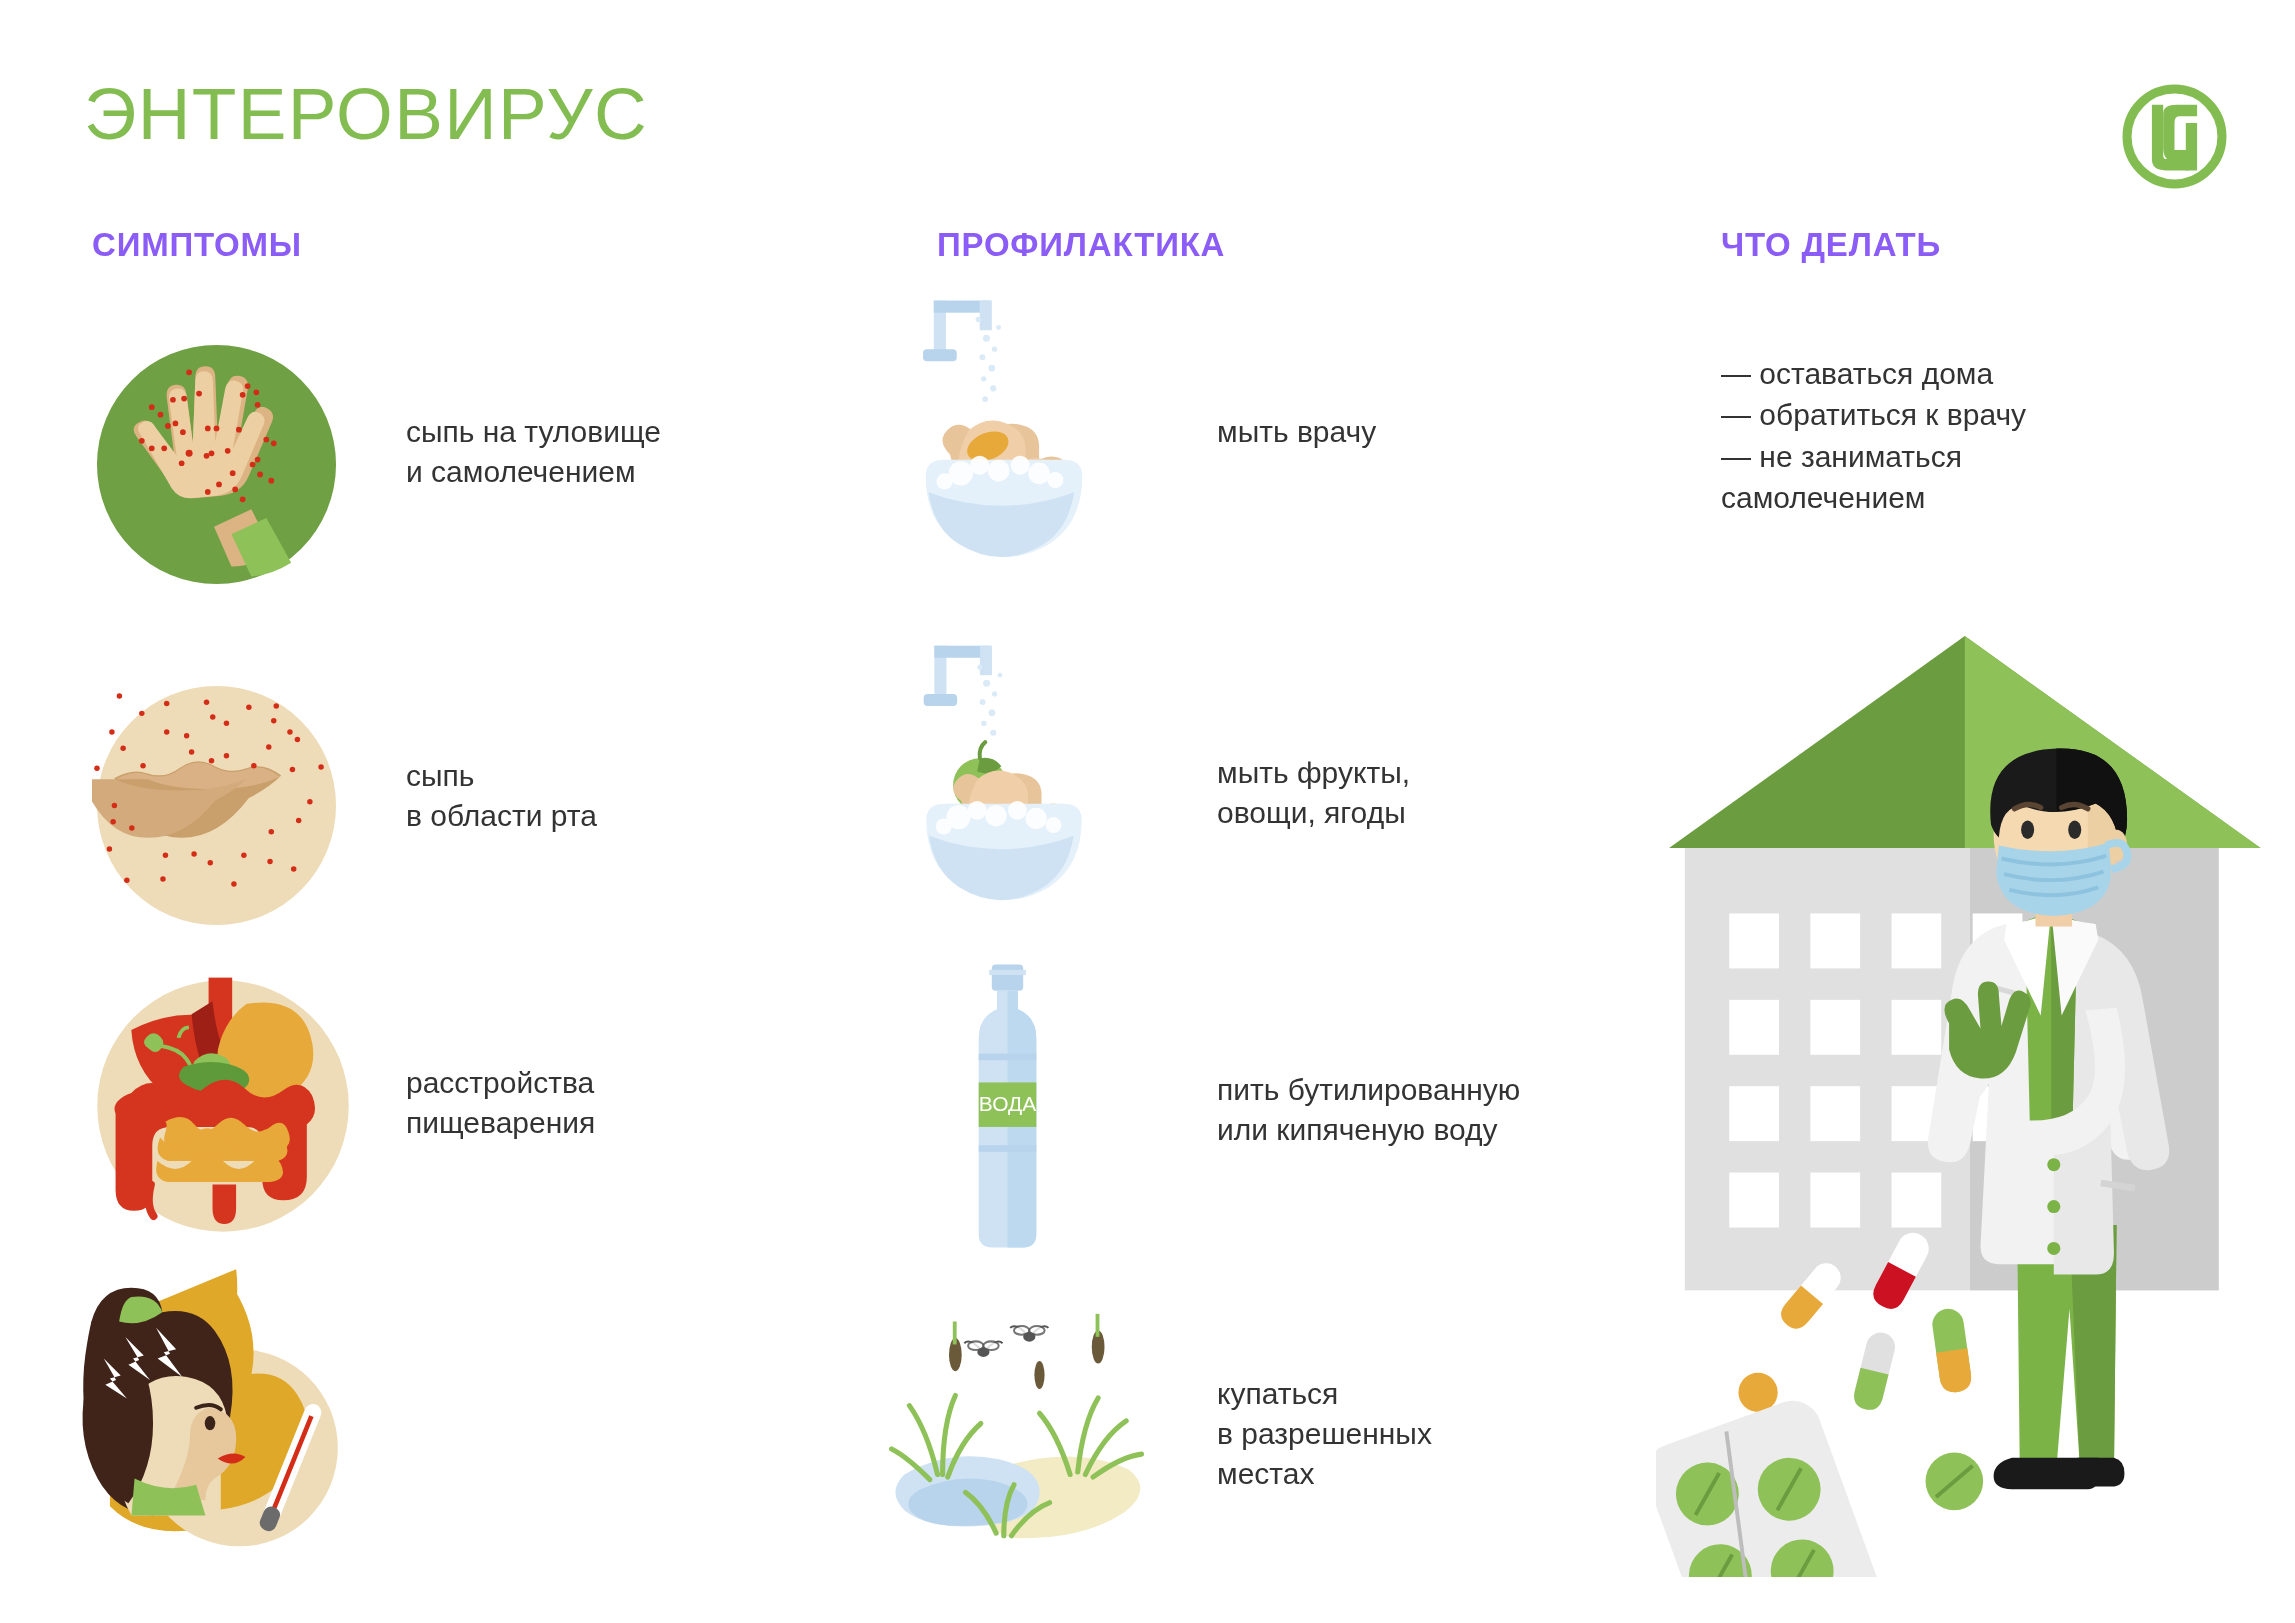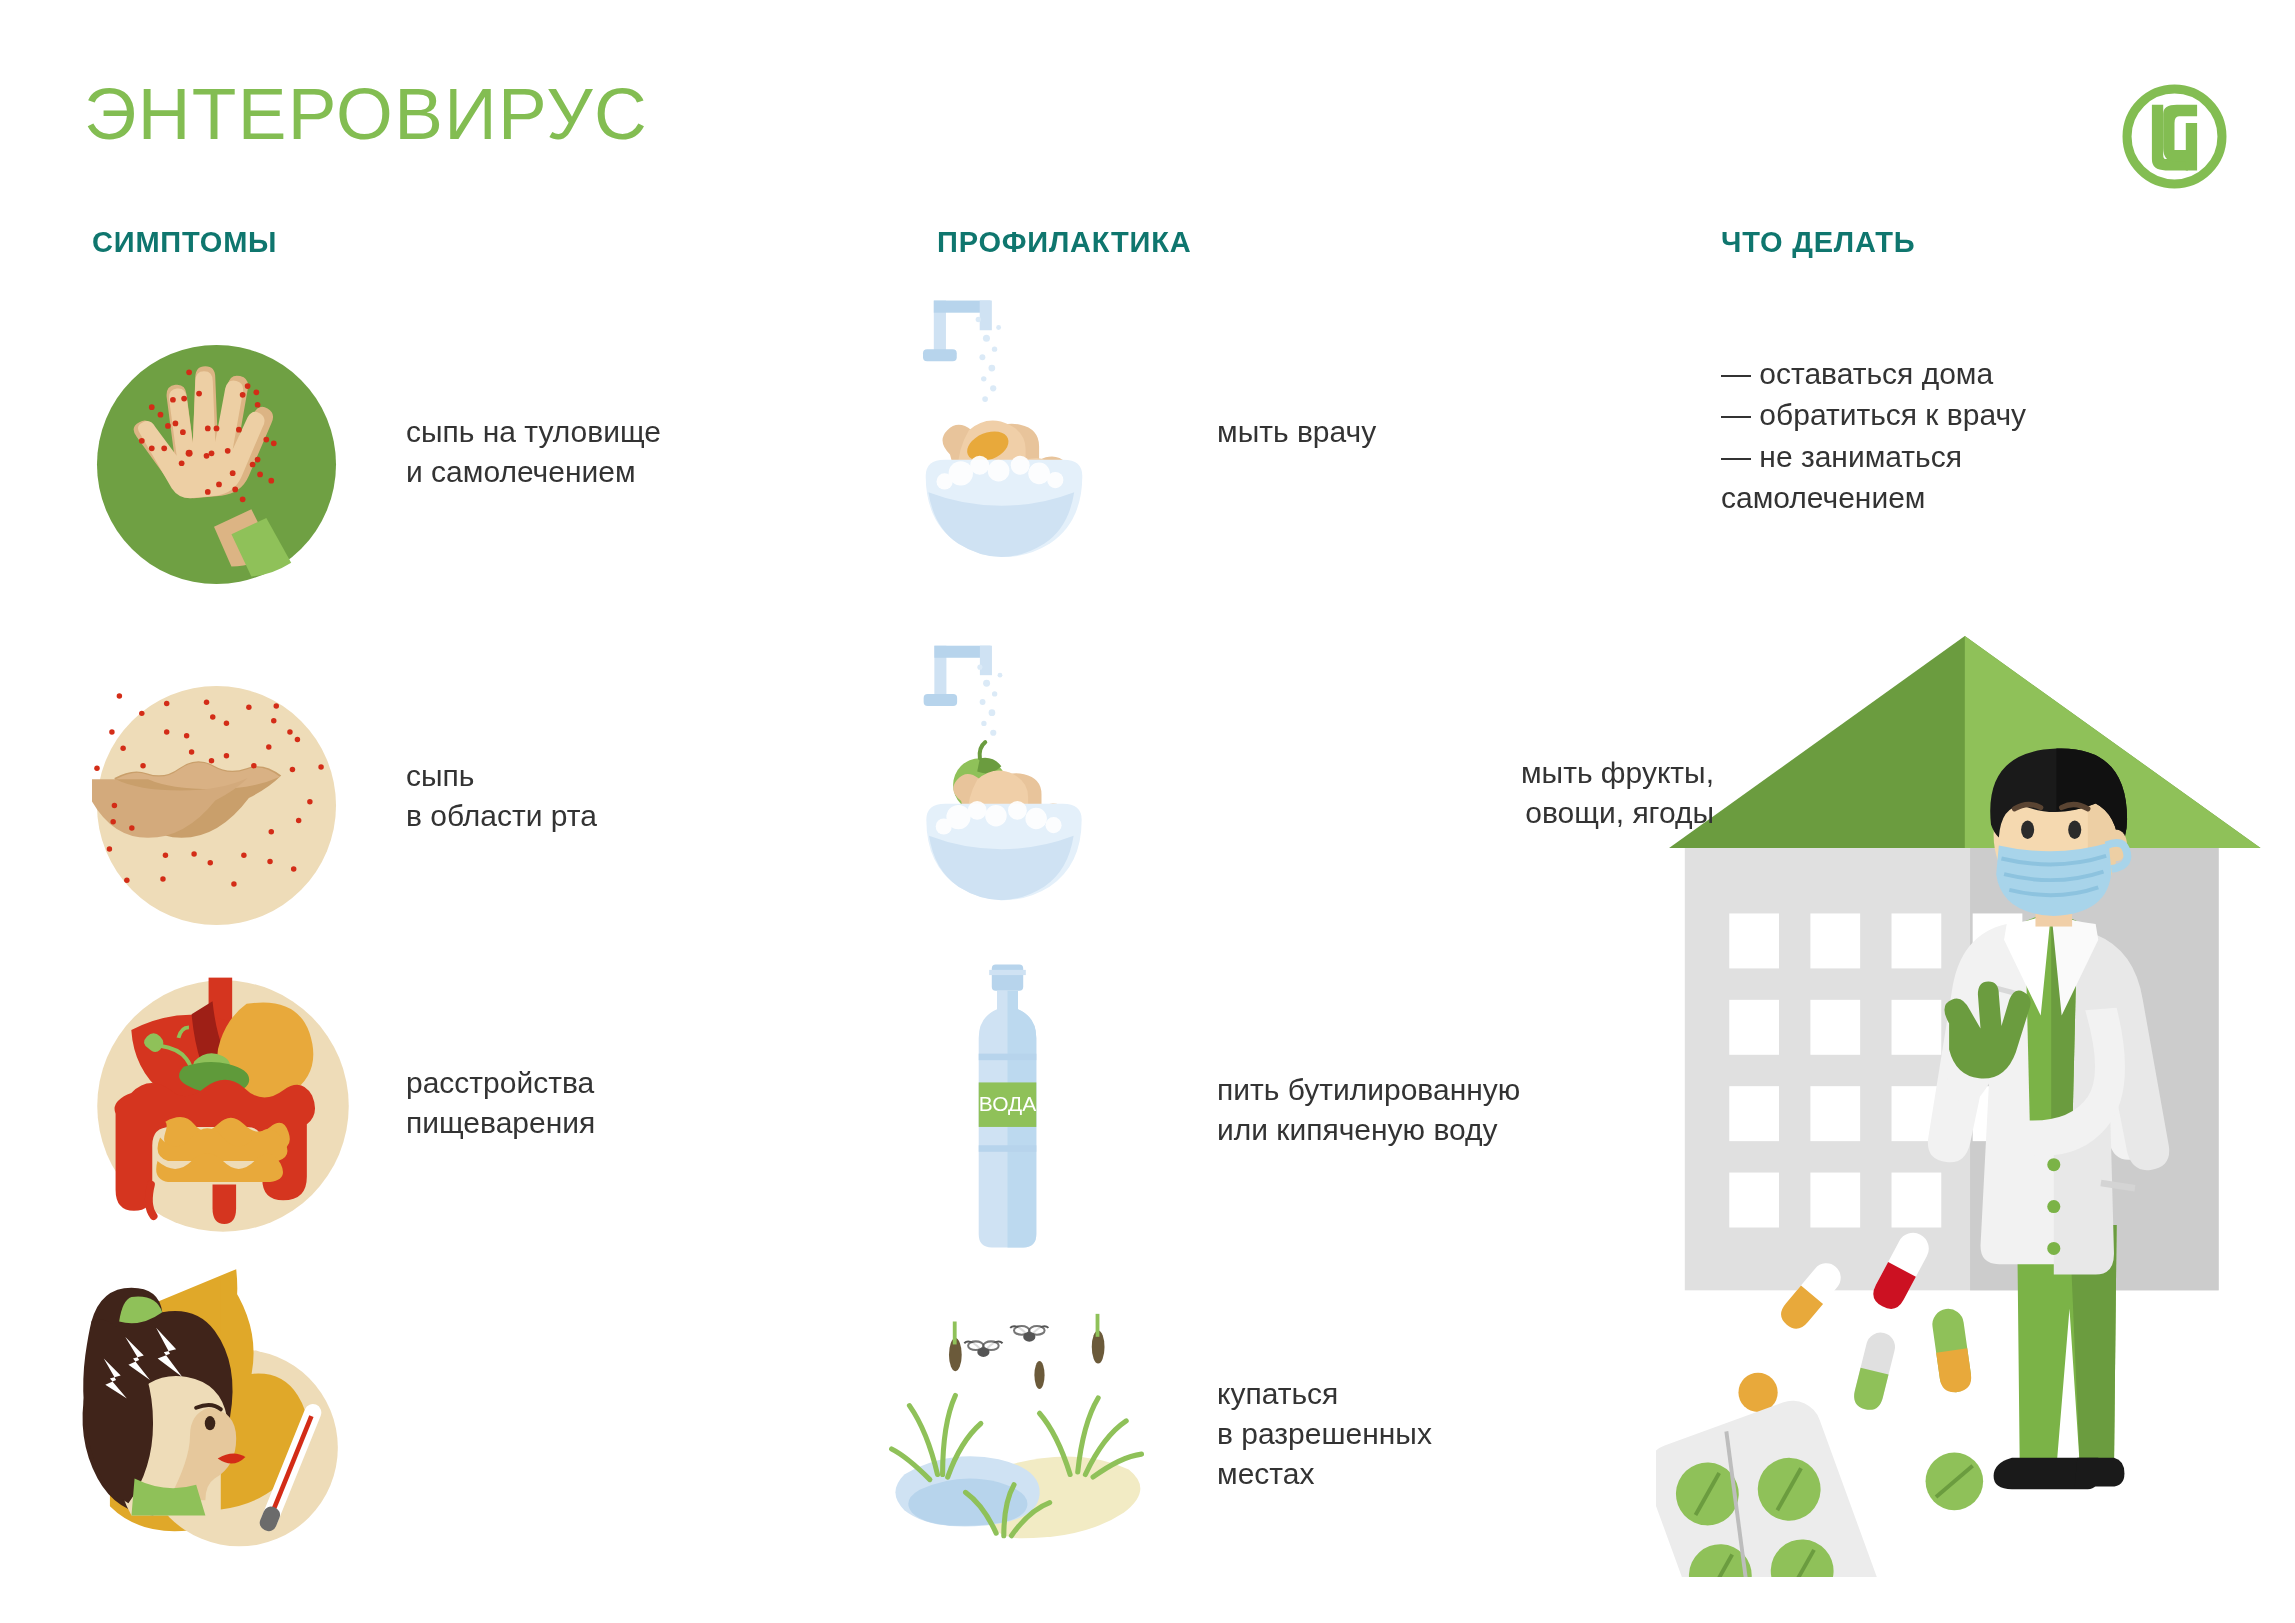--- a/index.html
+++ b/index.html
@@ -15,22 +15,22 @@
   
   .title {
     position: absolute; left: 84px; top: 77px;
     font-size: 73px; font-weight: 400; letter-spacing: 1.3px;
     color: #83bd52; line-height: 1;
   }
   .logo { position: absolute; left: 2118px; top: 80px; width: 113px; height: 113px; }
 
   
   .col-head {
-    position: absolute; font-size: 29px; font-weight: 700;
-    letter-spacing: 0.8px; color: #0f766e; line-height: 1;
+    position: absolute; font-size: 33px; font-weight: 700;
+    letter-spacing: 0.8px; color: #8b5cf6; line-height: 1;
   }
   #head-sym  { left: 92px;  top: 228px; }
   #head-prev { left: 937px; top: 228px; }
   #head-what { left: 1721px; top: 228px; }
 
   
   .body-text {
     position: absolute; font-size: 30px; line-height: 1.33;
     color: #333333; white-space: pre-line; font-weight: 400;
   }
@@ -58,21 +58,21 @@
   
   #ic-scene  { left: 1656px; top: 615px;  width: 615px; height: 962px; }
 
   
   #t-sym-1 { left: 406px; top: 412px;  width: 419px; }
   #t-sym-2 { left: 406px; top: 756px; width: 419px; }
   #t-sym-3 { left: 406px; top: 1063px; width: 419px; }
   #t-sym-4 { left: 406px; top: 1391px; width: 419px; }
 
   #t-prev-1 { left: 1217px; top: 412px;  width: 497px; }
-  #t-prev-2 { left: 1217px; top: 753px; width: 497px; text-align: right; }
+  #t-prev-2 { left: 1217px; top: 753px; width: 497px; }
   #t-prev-3 { left: 1217px; top: 1070px; width: 497px; }
   #t-prev-4 { left: 1217px; top: 1374px; width: 497px; }
 </style>
 </head>
 <body>
 
 <div class="page">
 
   <div class="title">ЭНТЕРОВИРУС</div>
 

